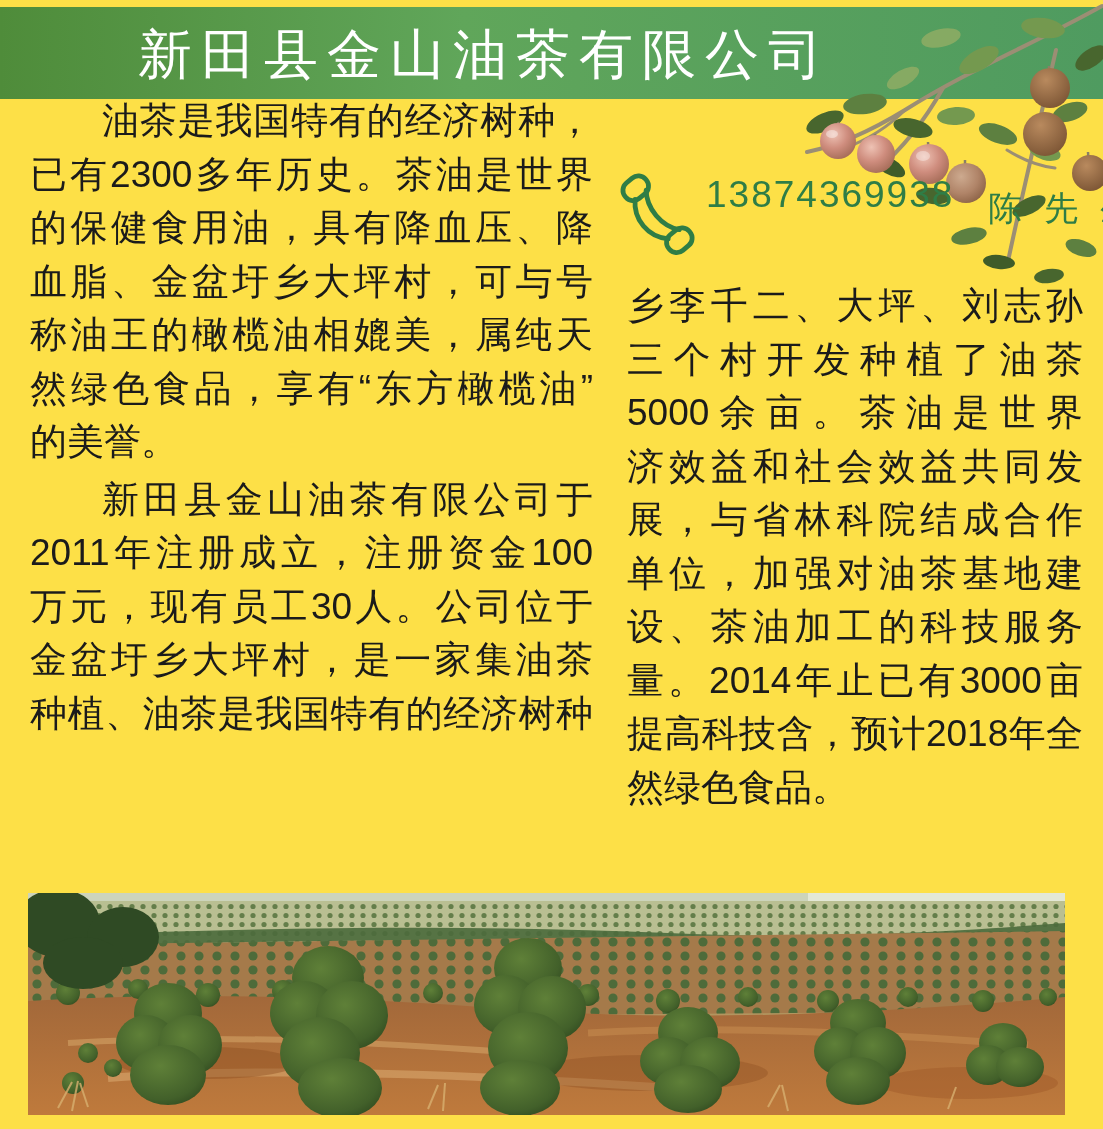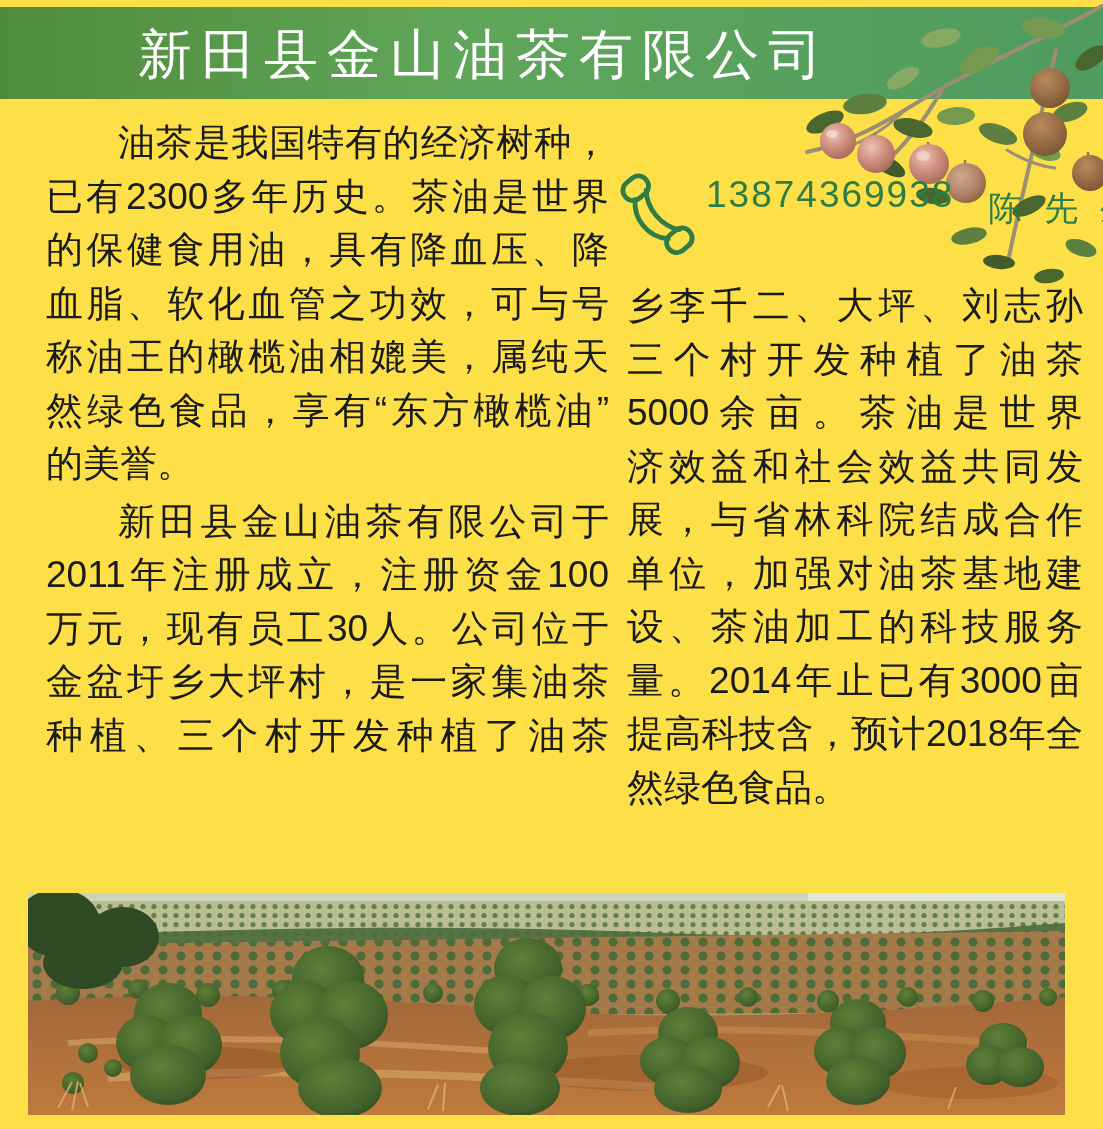--- a/index.html
+++ b/index.html
@@ -19,21 +19,21 @@
   
   .branch-svg{position:absolute;top:0;right:0;width:310px;height:290px;}
   
   .contact{position:absolute;left:616px;top:160px;display:flex;align-items:flex-start;}
   .phone-svg{width:86px;height:106px;color:var(--accent-green,#2f7d46);flex:0 0 auto;}
   .contact-text{display:flex;flex-direction:row;padding-top:14px;padding-left:4px;}
   .phone-number{font-size:37px;font-weight:500;color:var(--accent-green,#2f7d46);letter-spacing:2px;white-space:nowrap;}
   .contact-name{font-size:34px;font-weight:500;color:var(--accent-green,#2f7d46);letter-spacing:22px;margin-top:12px;padding-left:34px;white-space:nowrap;}
   
   .col{position:absolute;}
-  .col-left{left:30px;top:116px;width:563px;font-size:37px;line-height:53.5px;margin-left:16px;}
+  .col-left{left:30px;top:94px;width:563px;font-size:37px;line-height:53.5px;}
   .col-right{left:627px;top:279px;width:456px;font-size:37px;line-height:53.5px;}
   .para{margin:0;}
   .para + .para{margin-top:4px;}
   .line{text-align:justify;text-align-last:justify;}
   .para.ends .line:last-child{text-align-last:left;}
   .para.indent-first .line:first-child{text-indent:72px;}
   
   .photo-svg{position:absolute;left:28px;top:893px;width:1037px;height:222px;display:block;}
 </style>
 </head>
@@ -123,31 +123,31 @@
       <div class="phone-number">13874369938</div>
       <div class="contact-name">陈先生</div>
     </div>
   </div>
 
   <div class="col col-left">
     <div class="para indent-first ends">
         <div class="line">油茶是我国特有的经济树种，</div>
         <div class="line">已有2300多年历史。茶油是世界</div>
         <div class="line">的保健食用油，具有降血压、降</div>
-        <div class="line">血脂、软化血管之功效，可与号</div>
+        <div class="line">血脂、金盆圩乡大坪村，可与号</div>
         <div class="line">称油王的橄榄油相媲美，属纯天</div>
         <div class="line">然绿色食品，享有“东方橄榄油”</div>
         <div class="line">的美誉。</div>
       </div>
     <div class="para indent-first">
         <div class="line">新田县金山油茶有限公司于</div>
         <div class="line">2011年注册成立，注册资金100</div>
         <div class="line">万元，现有员工30人。公司位于</div>
         <div class="line">金盆圩乡大坪村，是一家集油茶</div>
-        <div class="line">种植、三个村开发种植了油茶</div>
+        <div class="line">种植、油茶是我国特有的经济树种</div>
       </div>
   </div>
 
   <div class="col col-right">
     <div class="para ends">
         <div class="line">乡李千二、大坪、刘志孙</div>
         <div class="line">三个村开发种植了油茶</div>
         <div class="line">5000余亩。茶油是世界</div>
         <div class="line">济效益和社会效益共同发</div>
         <div class="line">展，与省林科院结成合作</div>

